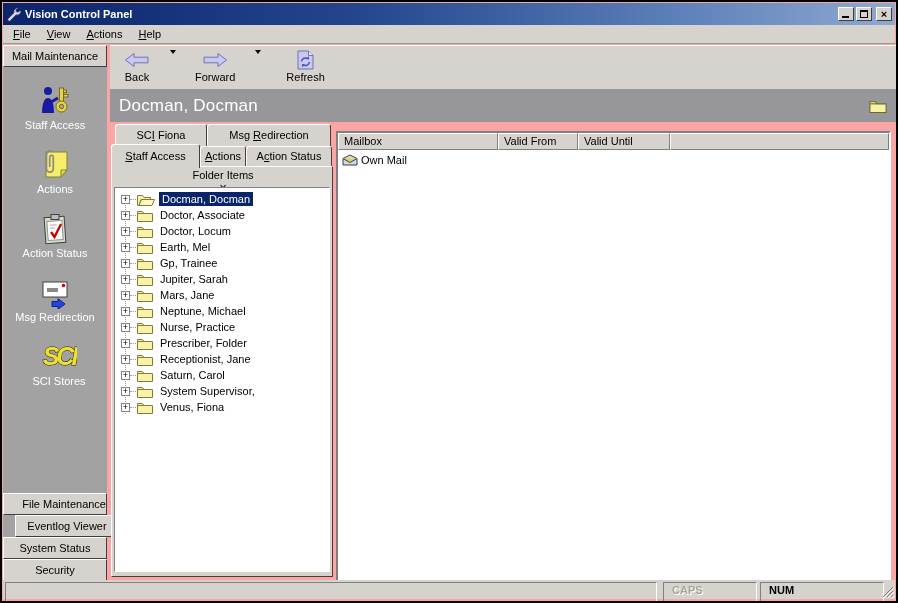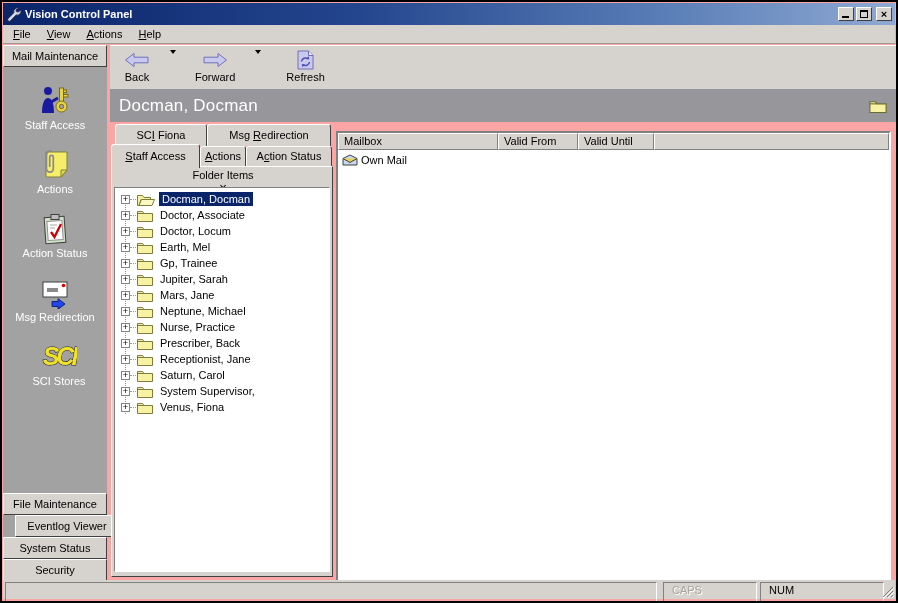--- a/index.html
+++ b/index.html
@@ -70,28 +70,28 @@
   .tree-row svg { margin:0 4px 0 1px; flex:0 0 auto; }
   .tree-label { padding:1px 3px; white-space:nowrap; }
   .tree-row.selected .tree-label { background:#0a246a; color:#fff; }
 
   
   .mail-panel { position:absolute; left:334px; top:121px; width:555px; height:454px; background:#fff;
     border:2px solid; border-color:#808080 #fff #fff #808080;margin-top:8px; }
   .mail-header { display:flex; height:17px; }
   .mail-col { background:#d6d3ce; border:1px solid; border-color:#fff #808080 #808080 #fff;
     padding:1px 0 0 5px; overflow:hidden; white-space:nowrap; cursor:pointer; }
-  .mail-col.c0 { width:160px; } .mail-col.c1 { width:80px; } .mail-col.c2 { width:76px; } .mail-col.c3 { flex:1; }
+  .mail-col.c0 { width:160px; } .mail-col.c1 { width:80px; } .mail-col.c2 { width:92px; } .mail-col.c3 { flex:1; }
   .mail-row { display:flex; align-items:center; margin:4px 0 0 4px; cursor:pointer; }
   .mail-row .mail-label { margin-left:3px; }
 
   
   .statusbar { position:absolute; left:1px; top:578px; width:892px; height:19px; background:#d6d3ce; }
   .sb-pane { position:absolute; top:2px; height:20px; border:1px solid; border-color:#808080 #fff #fff #808080;
-    padding:1px 0 1px 8px; }
+    padding:1px 0 1px 8px;font-weight:bold; }
   .sb-main { left:2px; width:652px; }
   .sb-caps { left:660px; width:94px; color:#a8a49c; text-shadow:1px 1px 0 #fff; }
   .sb-num  { left:757px; width:124px; color:#000; }
   .sb-grip { position:absolute; right:1px; bottom:1px; cursor:nwse-resize; }
 </style>
 </head>
 <body>
 
 <div class="window">
 
@@ -175,21 +175,21 @@
 
     <div class="side-item" style="top:290px;padding-left:8px;">
       <div class="icon-box">
         <svg width="36" height="34" viewBox="0 0 36 34">
           <text x="18" y="26" text-anchor="middle" font-size="25" font-style="italic" font-weight="bold" fill="#f0e22a" stroke="#1a1a1a" stroke-width="1" letter-spacing="-3" style="paint-order:stroke">SCI</text>
         </svg>
       </div>
       <div class="side-label">SCI Stores</div>
     </div>
 
-    <div class="side-bot-btn" style="top:448px;"><span>File Maintenance</span></div>
+    <div class="side-bot-btn" style="top:448px;text-align:right;"><span>File Maintenance</span></div>
     <div class="side-bot-btn" style="top:470px;margin-left:12px;"><span>Eventlog Viewer</span></div>
     <div class="side-bot-btn" style="top:492px;"><span>System Status</span></div>
     <div class="side-bot-btn" style="top:514px;"><span>Security</span></div>
   </div>
 
   <div class="toolbar">
     <div class="tb-btn">
       <div class="tb-icon">
         <svg width="26" height="16" viewBox="0 0 26 16">
             <path d="M10 1.5 L1.5 8 L10 14.5 V10.8 H24 V5.2 H10 Z" fill="#c9c9ef" stroke="#7070b8"></path>
@@ -327,21 +327,21 @@
           </svg>
         <span class="tree-label">Nurse, Practice</span>
       </div>
       <div class="tree-row">
         <span class="expander">+</span>
           <span class="dots"></span>
         <svg width="16" height="13" viewBox="0 0 16 13">
             <path d="M0.5 12.5 V2.5 H5.5 L7 4.5 H15.5 V12.5 Z" fill="#f8f3a4" stroke="#7d7d3a"></path>
             <path d="M0.5 4.5 H7" stroke="#7d7d3a"></path>
           </svg>
-        <span class="tree-label">Prescriber, Back</span>
+        <span class="tree-label">Prescriber, Folder</span>
       </div>
       <div class="tree-row">
         <span class="expander">+</span>
           <span class="dots"></span>
         <svg width="16" height="13" viewBox="0 0 16 13">
             <path d="M0.5 12.5 V2.5 H5.5 L7 4.5 H15.5 V12.5 Z" fill="#f8f3a4" stroke="#7d7d3a"></path>
             <path d="M0.5 4.5 H7" stroke="#7d7d3a"></path>
           </svg>
         <span class="tree-label">Receptionist, Jane</span>
       </div>

